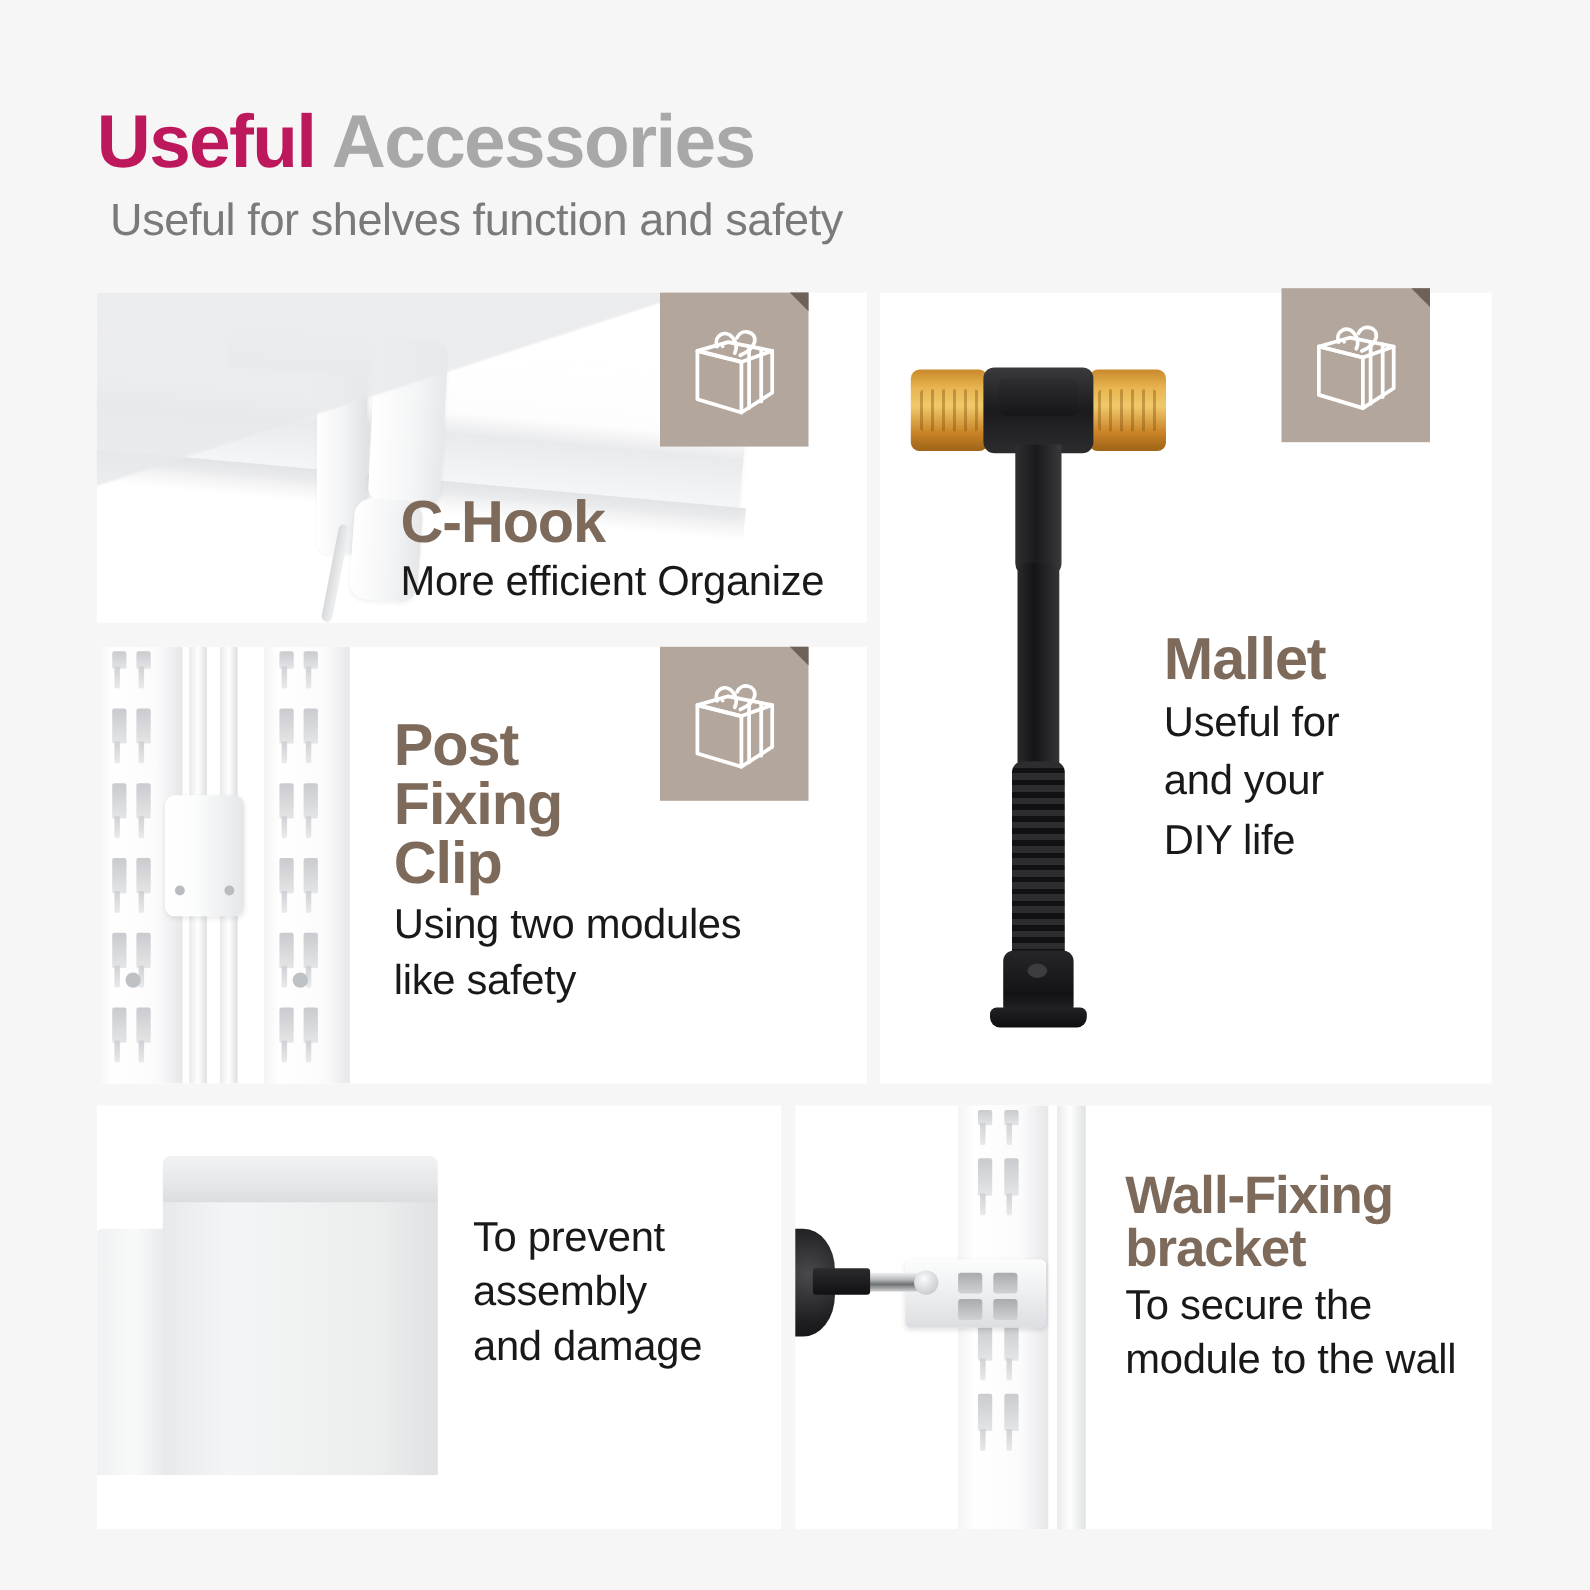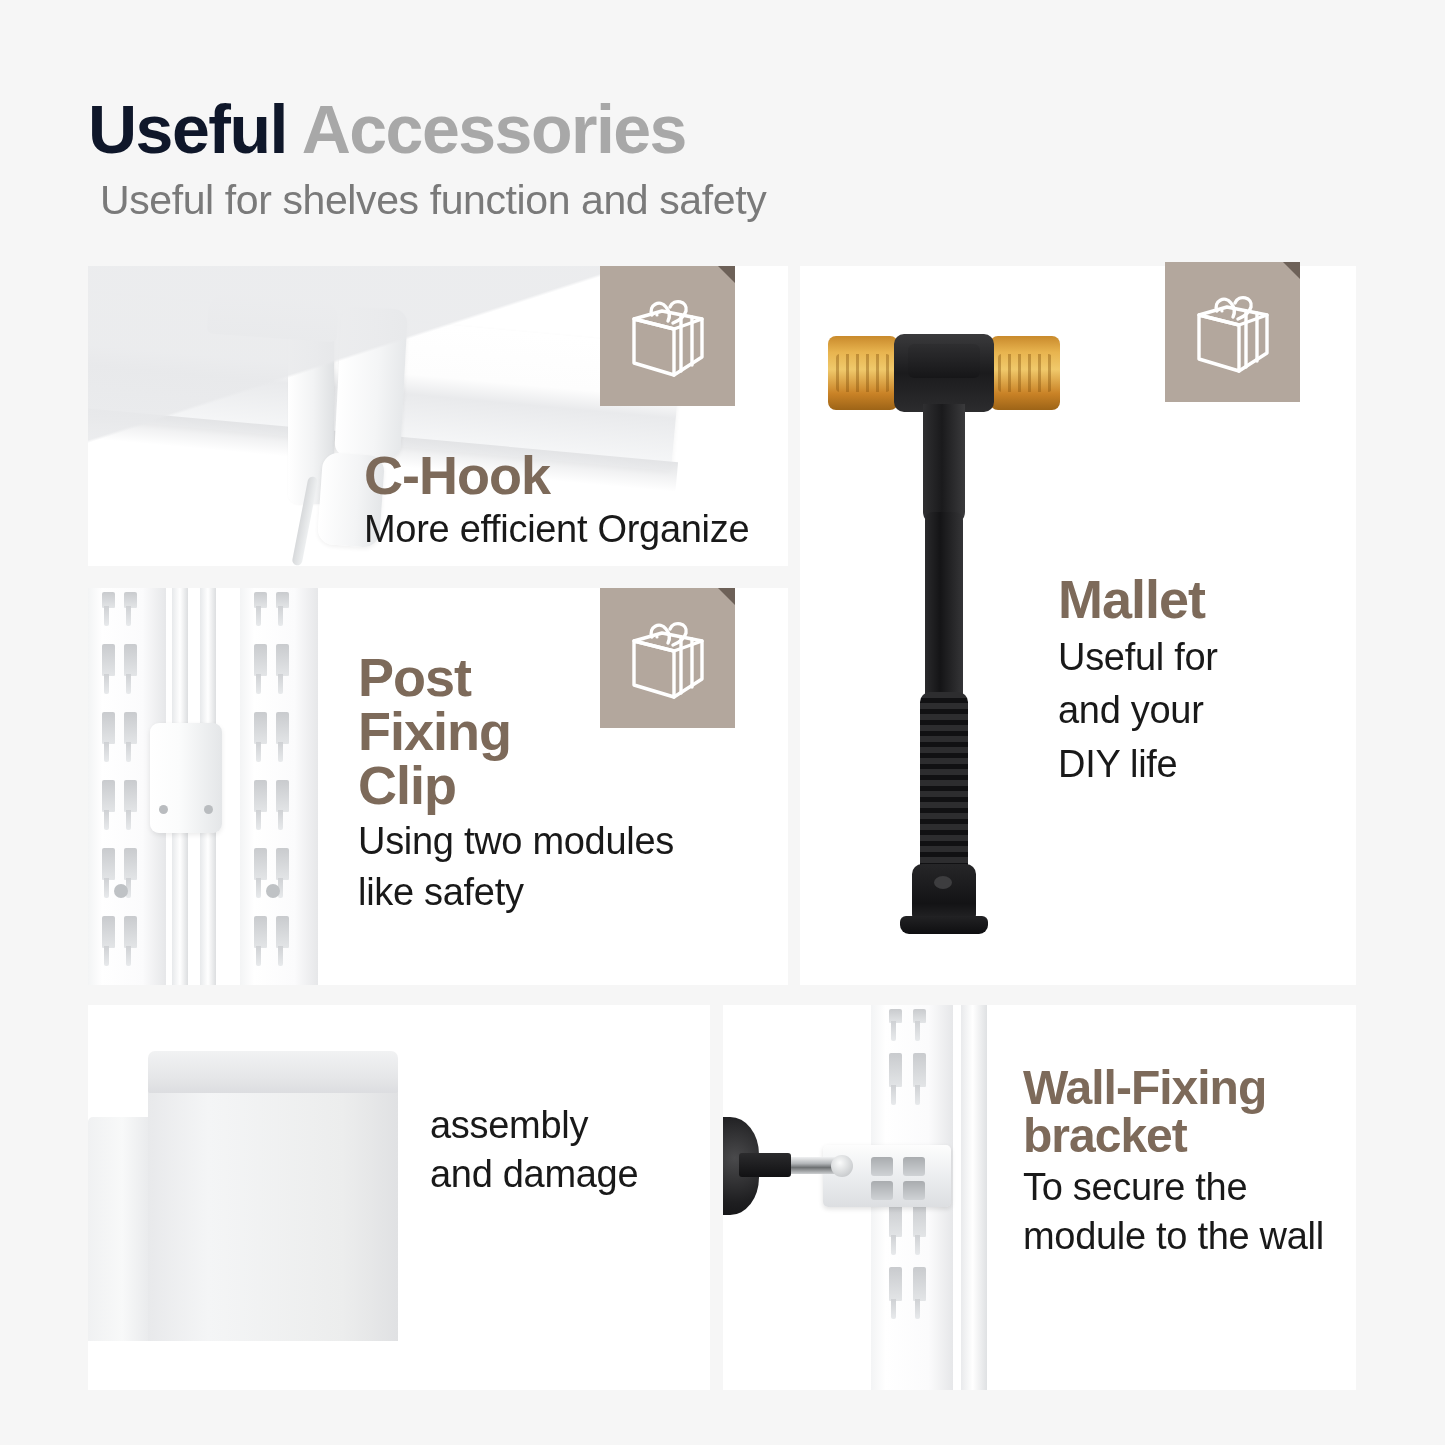--- a/index.html
+++ b/index.html
@@ -23,21 +23,21 @@
     width: 1270px;
   }
   .title {
     font-size: 68px;
     font-weight: bold;
     letter-spacing: -1.5px;
     line-height: 1.02;
     margin: 0;
     white-space: nowrap;
   }
-  .title .t-strong { color: #0f172a; }
+  .title .t-strong { color: #be185d; }
   .title .t-soft   { color: #a8a8a8; }
   .subtitle {
     margin: 14px 0 0 12px;
     font-size: 41px;
     color: #7a7a7a;
     font-weight: normal;
     letter-spacing: -0.4px;
     line-height: 1.1;
   }
 
@@ -487,20 +487,21 @@
 </div>
 
 <div class="panel p-postcap">
   <div class="cap-photo">
     <div class="cap-post"></div>
     <div class="cap-body"></div>
     <div class="cap-top"></div>
   </div>
 </div>
 <div class="postcap-text">
+  <div class="body-text">To prevent</div>
   <div class="body-text">assembly</div>
   <div class="body-text">and damage</div>
 </div>
 
 <div class="panel p-wallfix">
   <div class="wall-photo">
     <div class="post" style="left:148px; top:0; width:82px; height:385px;">
       <div class="slot" style="left:18px; top:4px;   width:13px; height:14px;"></div>
       <div class="slot" style="left:42px; top:4px;   width:13px; height:14px;"></div>
       <div class="slot" style="left:18px; top:48px;  width:13px; height:34px;"></div>

